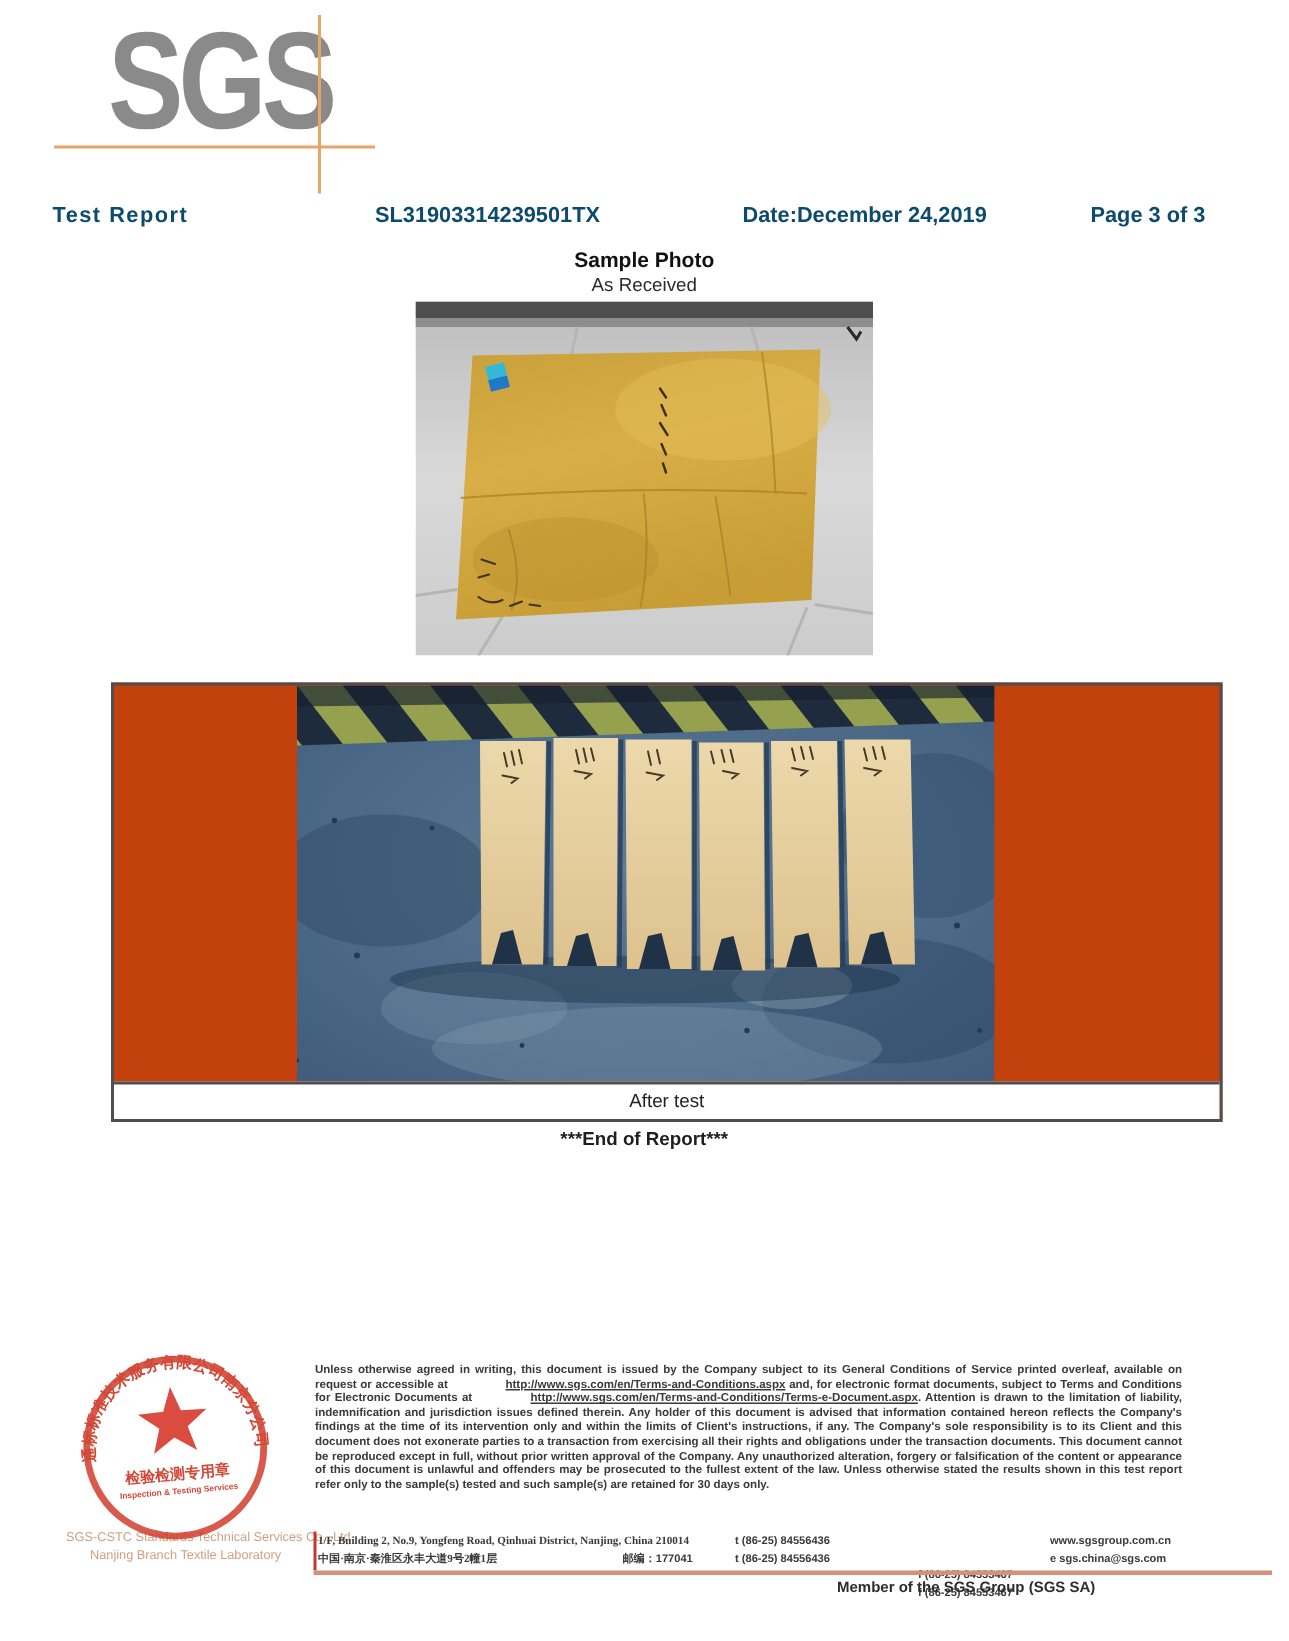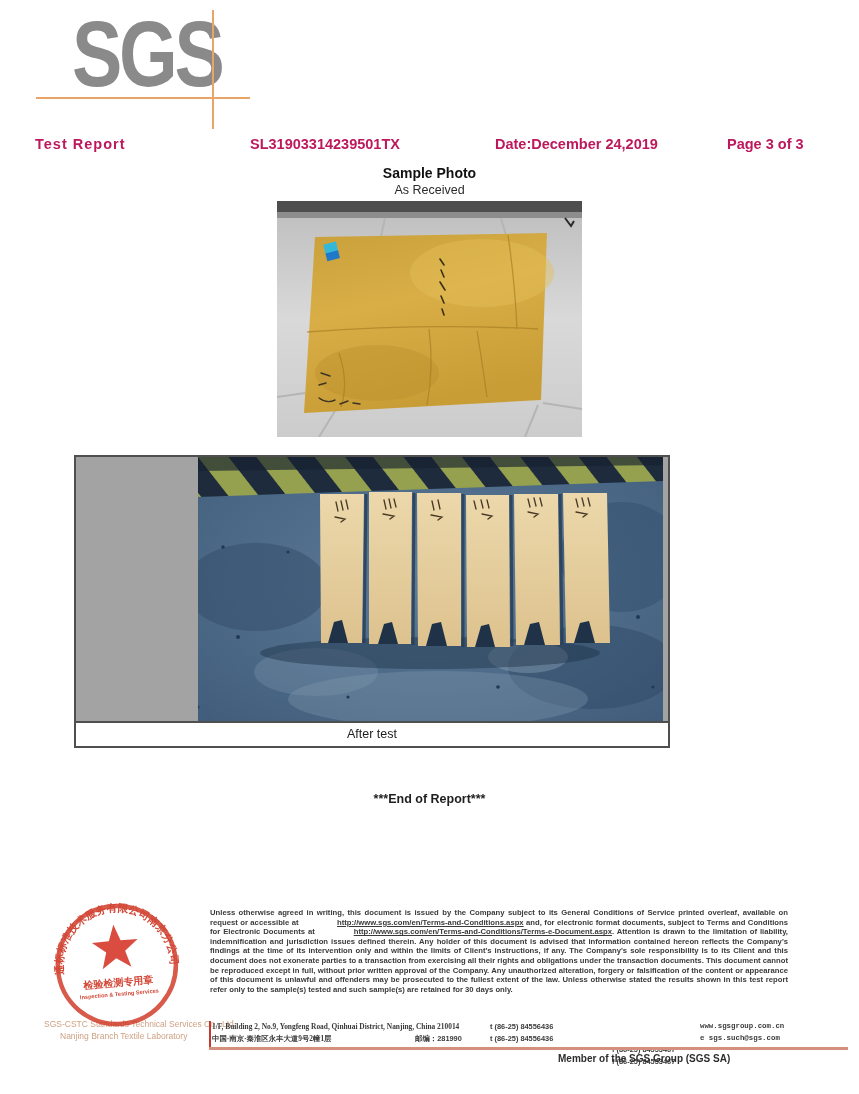--- a/index.html
+++ b/index.html
@@ -12,44 +12,44 @@
 
   
   #logo-text {
     left:72px; top:8px; font-size:92px; font-weight:bold; color:#8a8a8a;
     letter-spacing:-4px; line-height:1; transform:scaleX(0.82); transform-origin:left top;
   }
   .logo-hline { left:36px; top:97px; width:214px; height:2px; background:#e9a468; }
   .logo-vline { left:212px; top:10px; width:2px; height:119px; background:#e9a468; }
 
   
-  .hdr { top:136px; font-size:14.5px; font-weight:bold; color:#be185d; white-space:nowrap; }
+  .hdr { top:136px; font-size:14.5px; font-weight:bold; color:#0c4a6e; white-space:nowrap; }
   #hdr-title { left:35px; letter-spacing:1px; }
   #hdr-no    { left:250px; }
   #hdr-date  { left:455px;margin-left:40px; }
   #hdr-page  { left:727px; }
 
   
   .center-line { left:0; width:859px; text-align:center; color:#111; }
   #section-title { top:165px; font-size:14px; font-weight:bold; }
   #photo1-caption { top:183px; font-size:12.5px; color:#2a2a2a; }
   #photo1 { left:277px; top:201px; width:305px; height:236px; }
   #photo1 svg, #photo2 svg, #stamp svg { display:block; width:100%; height:100%; }
 
   #result-box {
-    left:74px; top:455px; width:596px; height:293px;
-    border:2px solid #4f4f4f; background:#a3a3a3;
+    left:74px; top:455px; width:741px; height:293px;
+    border:2px solid #4f4f4f; background:#c2410c;
   }
   #photo2 { position:absolute; left:122px; top:0; width:465px; height:264px; }
   #photo2-caption-row {
     position:absolute; left:0; right:0; bottom:0; height:25px;
     border-top:2px solid #4f4f4f; text-align:center;
     font-size:12.5px; line-height:23px; color:#222; background:#fff;
   }
-  #end-of-report { top:752px; font-size:12.5px; font-weight:bold; color:#1e1e1e;margin-top:40px; }
+  #end-of-report { top:752px; font-size:12.5px; font-weight:bold; color:#1e1e1e; }
 
   
   #lab-line1 { left:44px; top:1019px; font-size:8.5px; color:#cfa183; white-space:nowrap; }
   #lab-line2 { left:44px; top:1031px; font-size:8.5px; color:#cfa183; white-space:nowrap;margin-left:16px; }
   #stamp { left:46px; top:896px; width:142px; height:142px; transform:rotate(-5deg); opacity:.93; }
 
   #disclaimer {
     left:210px; top:908px; width:578px; font-size:7.7px; line-height:9.6px;
     text-align:justify; color:#3a3a3a; font-weight:bold;
   }
@@ -59,21 +59,21 @@
     color:#e2793a; font-weight:bold; text-align:justify;
   }
   .addr-row { left:212px; width:578px; height:12px; font-size:7.4px; font-weight:bold; color:#3a3a3a; }
   #addr-row1 { top:1022px; }
   #addr-row2 { top:1034px;padding-left:36px; }
   .addr-row span { position:absolute; white-space:nowrap; }
   .c-addr { left:0;font-family:Liberation Serif, serif; }
   .c-pc   { left:203px; }
   .c-tel  { left:278px; }
   .c-fax  { left:400px;margin-top:23px; }
-  .c-net  { left:488px;font-family:Liberation Mono, monospace; }
+  .c-net  { left:488px; }
   #addr-redline   { left:209px; top:1021px; width:2px;  height:26px; background:#c33a2c; }
   #footer-rule    { left:209px; top:1047px; width:639px; height:3px; background:#d5907d; }
   #member-line { left:558px; top:1053px; width:268px; text-align:left;
                  font-size:10px; font-weight:bold; color:#2d2d2d; }
 </style>
 </head>
 <body>
 
 <div id="page">
 
@@ -241,21 +241,21 @@
 
   <div class="abs" id="addr-redline"></div>
   <div class="abs addr-row" id="addr-row1">
     <span class="c-addr">1/F, Building 2, No.9, Yongfeng Road, Qinhuai District, Nanjing, China  210014</span>
     <span class="c-tel">t (86-25) 84556436</span>
     <span class="c-fax">f (86-25) 84553467</span>
     <span class="c-net">www.sgsgroup.com.cn</span>
   </div>
   <div class="abs addr-row" id="addr-row2">
     <span class="c-addr">中国·南京·秦淮区永丰大道9号2幢1层</span>
-    <span class="c-pc">邮编：281990</span>
+    <span class="c-pc">邮编：177041</span>
     <span class="c-tel">t (86-25) 84556436</span>
     <span class="c-fax">f (86-25) 84553467</span>
-    <span class="c-net">e sgs.such@sgs.com</span>
+    <span class="c-net">e sgs.china@sgs.com</span>
   </div>
   <div class="abs" id="footer-rule"></div>
   <div class="abs" id="member-line">Member of the SGS Group (SGS SA)</div>
 
 </div>
 
 </body></html>

